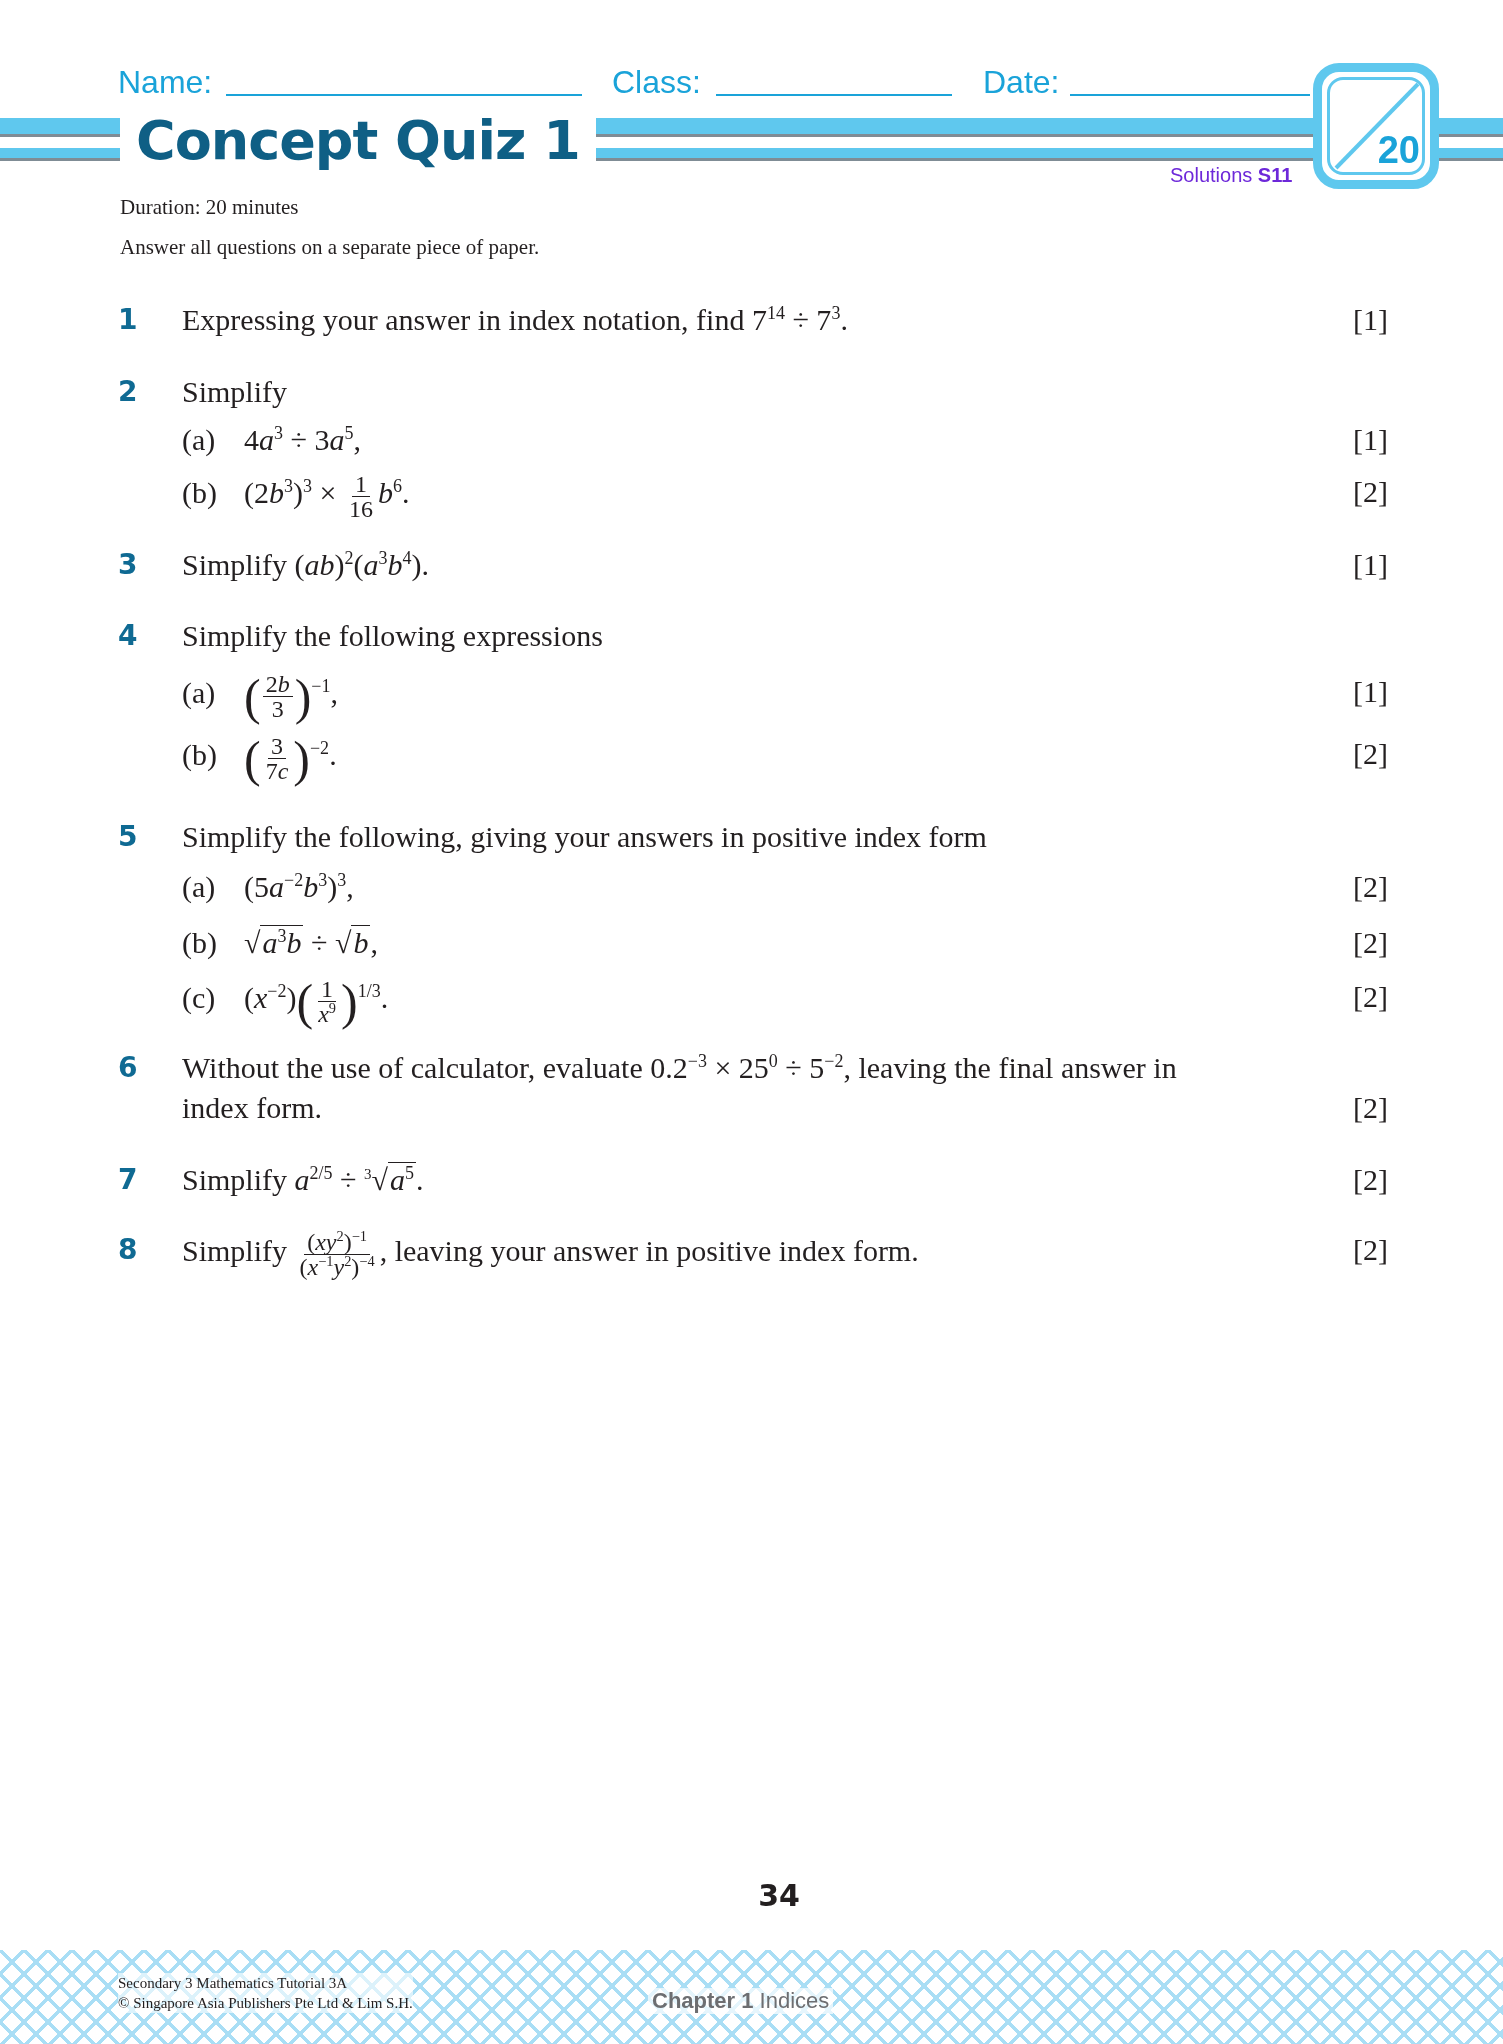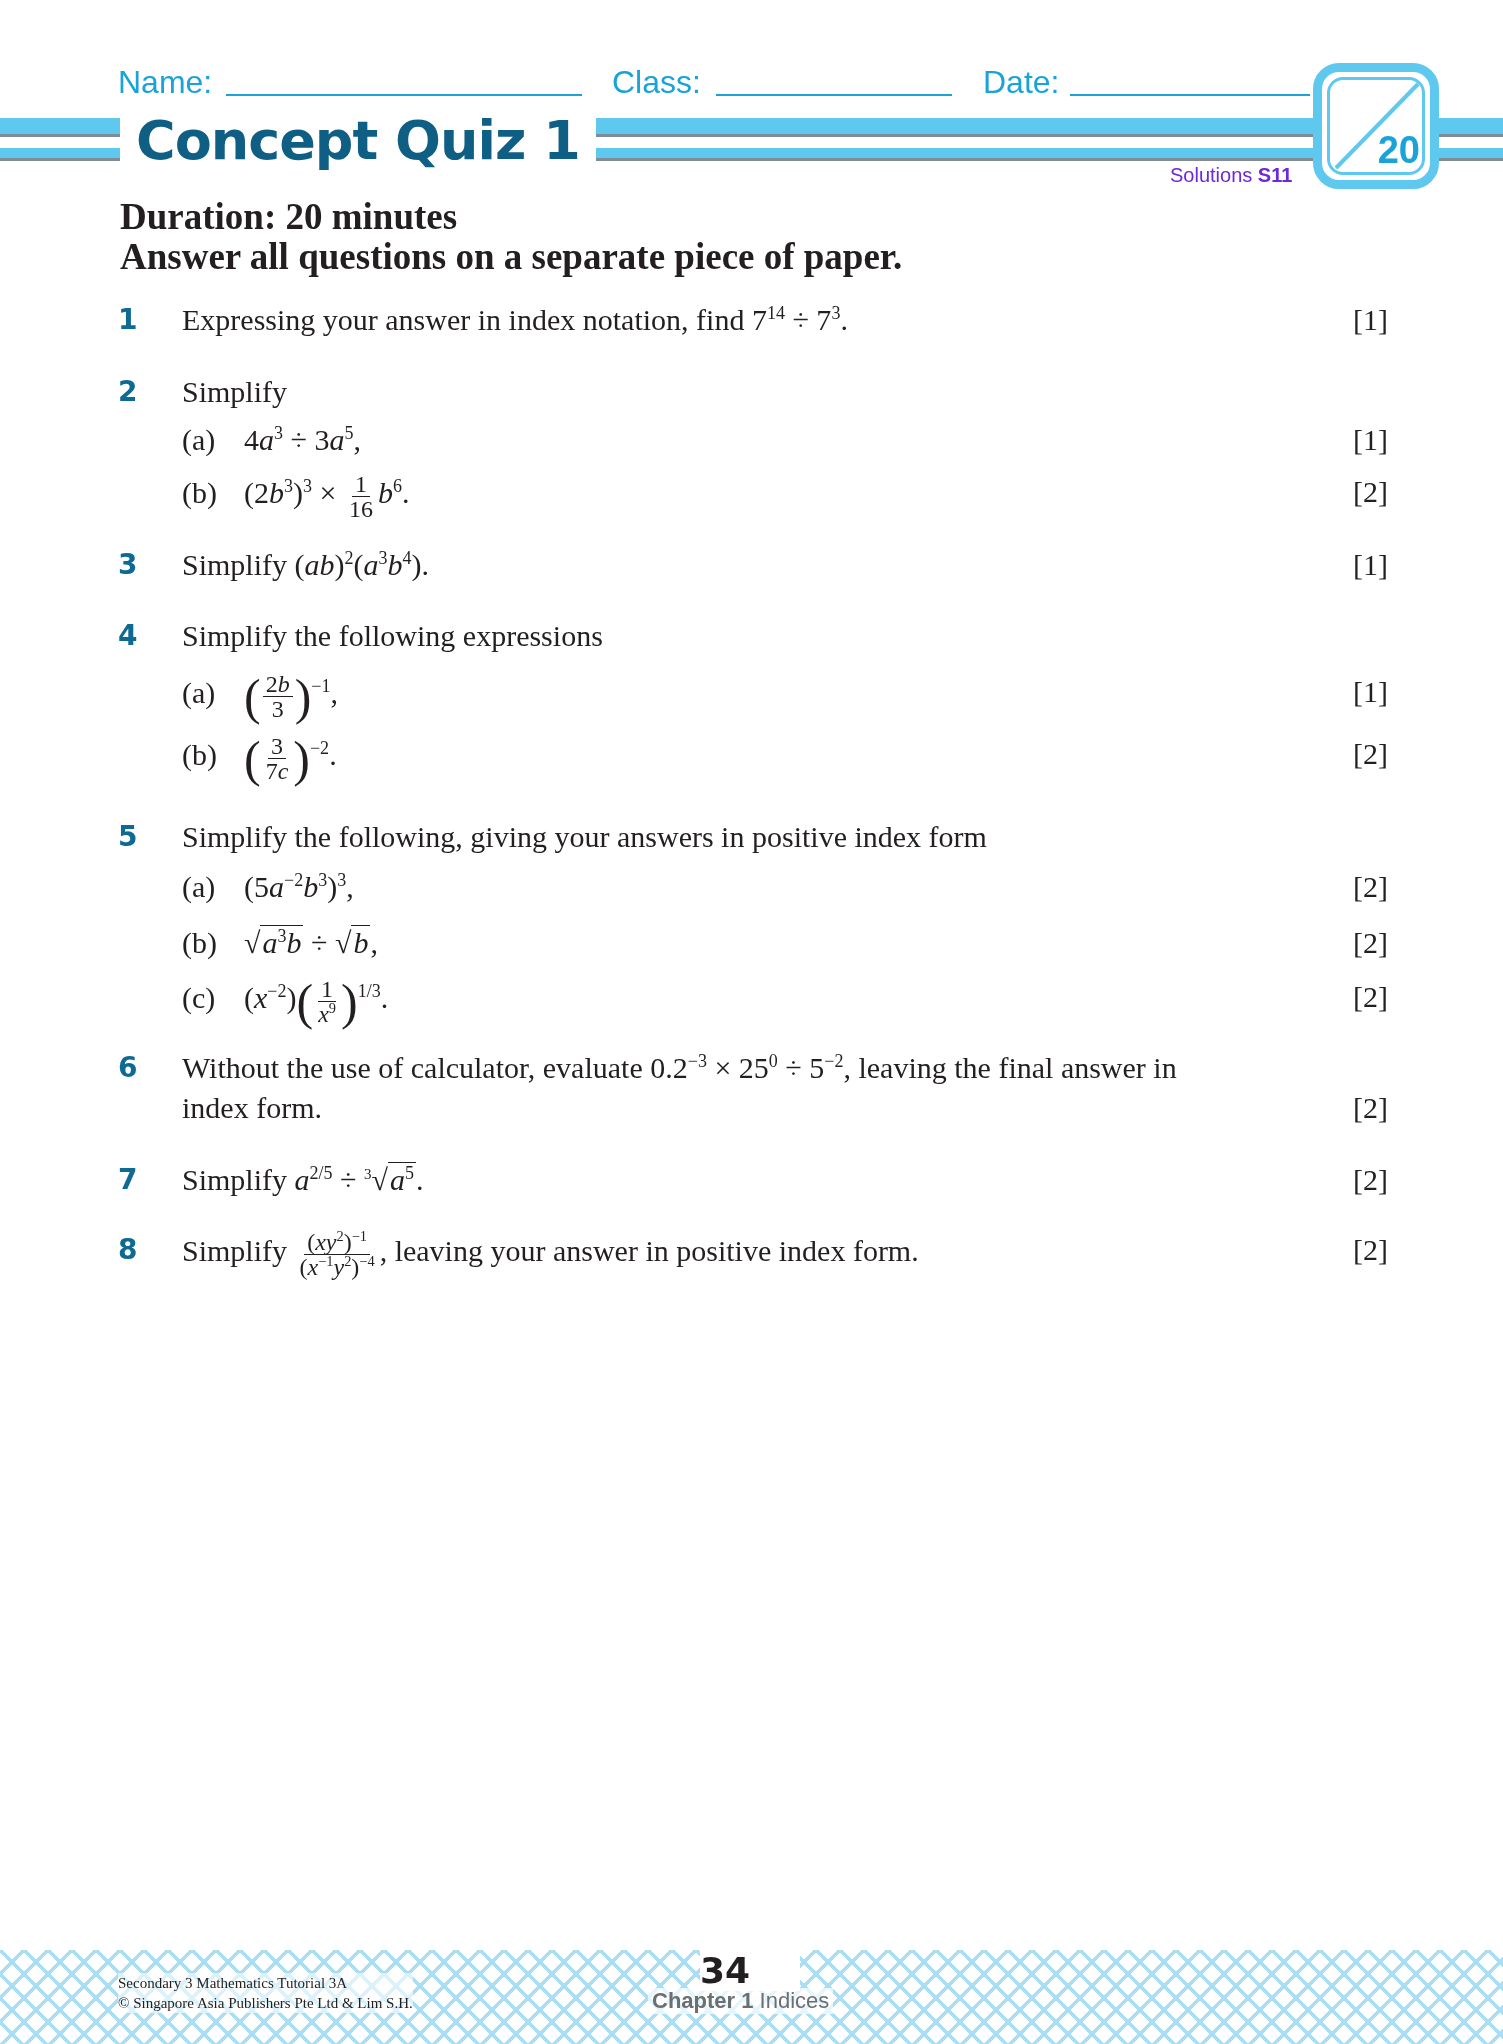--- a/index.html
+++ b/index.html
@@ -11,42 +11,42 @@
   .band-a{top:118px;height:16px;background:#5fc8ee;border-bottom:3px solid #7f8c95;}
   .band-b{top:148px;height:10px;background:#5fc8ee;border-bottom:3px solid #7f8c95;}
   .title-wrap{position:absolute;top:105px;left:120px;background:#fff;padding:0 16px 0 16px;height:70px;display:flex;align-items:center;}
   .title-main{font-family:"DejaVu Sans","Liberation Sans",sans-serif;font-weight:bold;color:#0f5f85;font-size:54px;letter-spacing:-1px;}
   .title-sub{font-family:"Liberation Sans","DejaVu Sans",sans-serif;color:#1aa3d9;font-size:31px;margin-left:22px;margin-top:8px;}
   .score-box{position:absolute;left:1313px;top:63px;width:126px;height:126px;border:9px solid #5fc8ee;border-radius:26px;background:#fff;box-sizing:border-box;}
   .score-inner{position:absolute;left:5px;top:5px;right:5px;bottom:5px;border:3px solid #5fc8ee;border-radius:16px;}
   .score-num{position:absolute;right:10px;bottom:8px;font-family:"Liberation Sans","DejaVu Sans",sans-serif;font-weight:bold;color:#1aa3d9;font-size:38px;}
   .solutions{position:absolute;top:164px;left:1170px;font-family:"Liberation Sans","DejaVu Sans",sans-serif;font-size:20px;color:#6d28d9;}
   .solutions b{font-weight:bold;}
-  .instr{position:absolute;left:120px;font-weight:bold;font-size:37px;}
+  .instr{position:absolute;left:120px;font-weight:normal;font-size:21px;}
   .q{position:absolute;left:118px;width:1270px;font-size:30px;line-height:40px;}
   .qnum{position:absolute;left:0;top:0;font-family:"DejaVu Sans","Liberation Sans",sans-serif;font-weight:bold;color:#0f6a93;font-size:28px;}
   .qtext{position:absolute;left:64px;top:0;white-space:nowrap;}
   .mark{position:absolute;right:0;top:0;font-size:30px;}
   .sub{position:absolute;left:64px;white-space:nowrap;}
   .sub .lbl{display:inline-block;width:62px;}
   .it{font-style:italic;}
   sup{font-size:60%;vertical-align:super;line-height:0;}
   .frac{display:inline-flex;flex-direction:column;align-items:center;vertical-align:middle;font-size:24px;line-height:24px;margin:0 2px;}
   .frac .num{border-bottom:1.5px solid #231f20;padding:0 3px;}
   .frac .den{padding:0 3px;}
   .paren{font-size:50px;vertical-align:middle;font-weight:100;line-height:40px;}
   .sqrt{border-top:1.5px solid #231f20;padding:0 2px;}
   .footer{position:absolute;left:0;top:1950px;width:1503px;height:94px;
     background-color:#fff;
     background-image:
       linear-gradient(45deg, transparent 44%, #a9def5 45%, #a9def5 55%, transparent 56%),
       linear-gradient(-45deg, transparent 44%, #a9def5 45%, #a9def5 55%, transparent 56%);
     background-size:24px 24px;}
   .footer-left{position:absolute;left:118px;top:1973px;font-size:15px;line-height:20px;color:#231f20;background:rgba(255,255,255,0.6);}
-  .footer-page{position:absolute;left:640px;top:1950px;width:200px;text-align:left;font-family:"DejaVu Sans","Liberation Sans",sans-serif;font-weight:bold;font-size:36px;background:#fff;}
+  .footer-page{position:absolute;left:640px;top:1878px;width:200px;text-align:right;font-family:"DejaVu Sans","Liberation Sans",sans-serif;font-weight:bold;font-size:30px;background:#fff;}
   .footer-chap{position:absolute;left:648px;top:1988px;font-family:"Liberation Sans","DejaVu Sans",sans-serif;font-size:22px;color:#6d6e71;background:rgba(255,255,255,0.7);padding:0 4px;}
   .footer-chap b{font-weight:bold;}
 </style>
 </head>
 <body>
 
 <div class="abs hdr-label" style="left:118px;top:64px;">Name:</div>
 <div class="abs hdr-line" style="left:226px;top:94px;width:356px;"></div>
 <div class="abs hdr-label" style="left:612px;top:64px;">Class:</div>
 <div class="abs hdr-line" style="left:716px;top:94px;width:236px;"></div>

